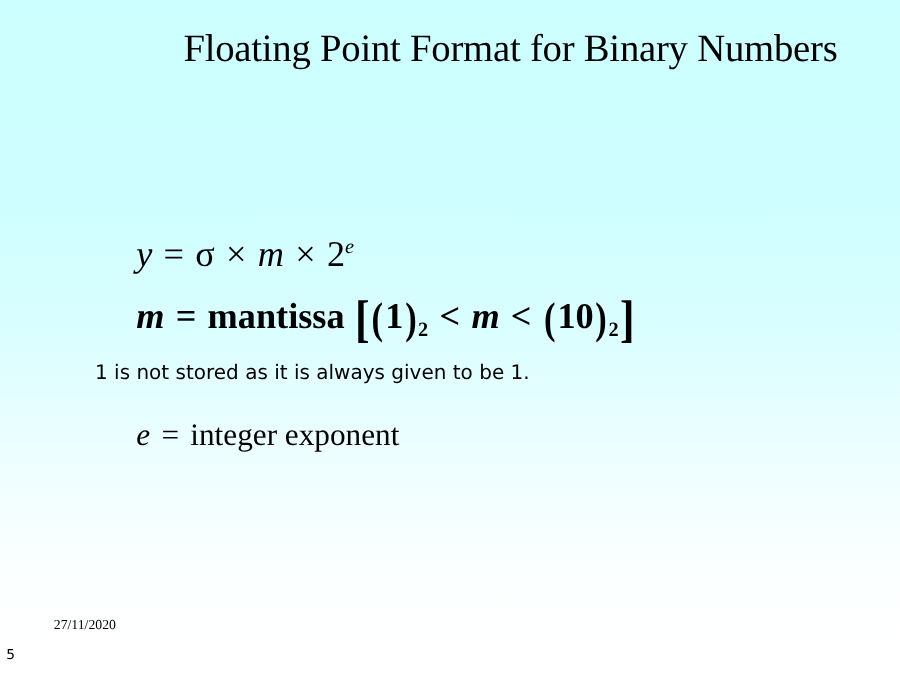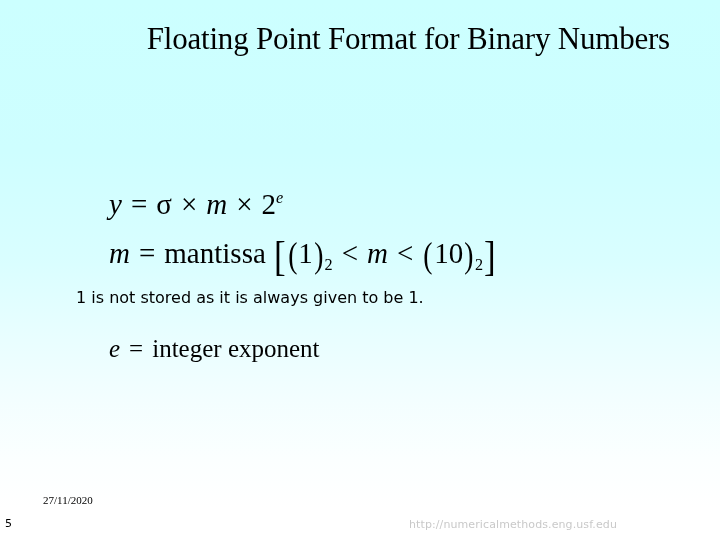--- a/index.html
+++ b/index.html
@@ -55,21 +55,21 @@
     width: 600px;
   }
   .eq-line {
     font-family: "Liberation Serif", "DejaVu Serif", serif;
     color: #000000;
     white-space: nowrap;
     margin-left: 33px;
   }
   .eq-1 { font-size: 29px; height: 48px; line-height: 44px; }
   .eq-2 { font-size: 29px; height: 50px; line-height: 46px; }
-  .eq-3 { font-size: 29px; height: 50px; line-height: 46px; }
+  .eq-3 { font-size: 29px; height: 50px; line-height: 46px; font-weight: bold; }
   .eq-4 { font-size: 25px; height: 48px; line-height: 46px; margin-top: 6px; }
 
   .var {
     font-style: italic;
   }
   .rm {
     font-style: normal;
   }
   .op {
     font-style: normal;
@@ -173,15 +173,14 @@
     <div class="eq-line eq-4">
       <span class="var">e</span><span class="gap-s"></span><span class="op">=</span><span class="gap-s"></span><span class="rm">integer exponent</span>
     </div>
 
   </div>
 
   <div id="footer-date">27/11/2020</div>
 
   <div id="footer-slide-number">5</div>
 
-  <div id="footer-url">http://numericalmethods.eng.usf.edu</div>
 
 </div>
 
 </body></html>

